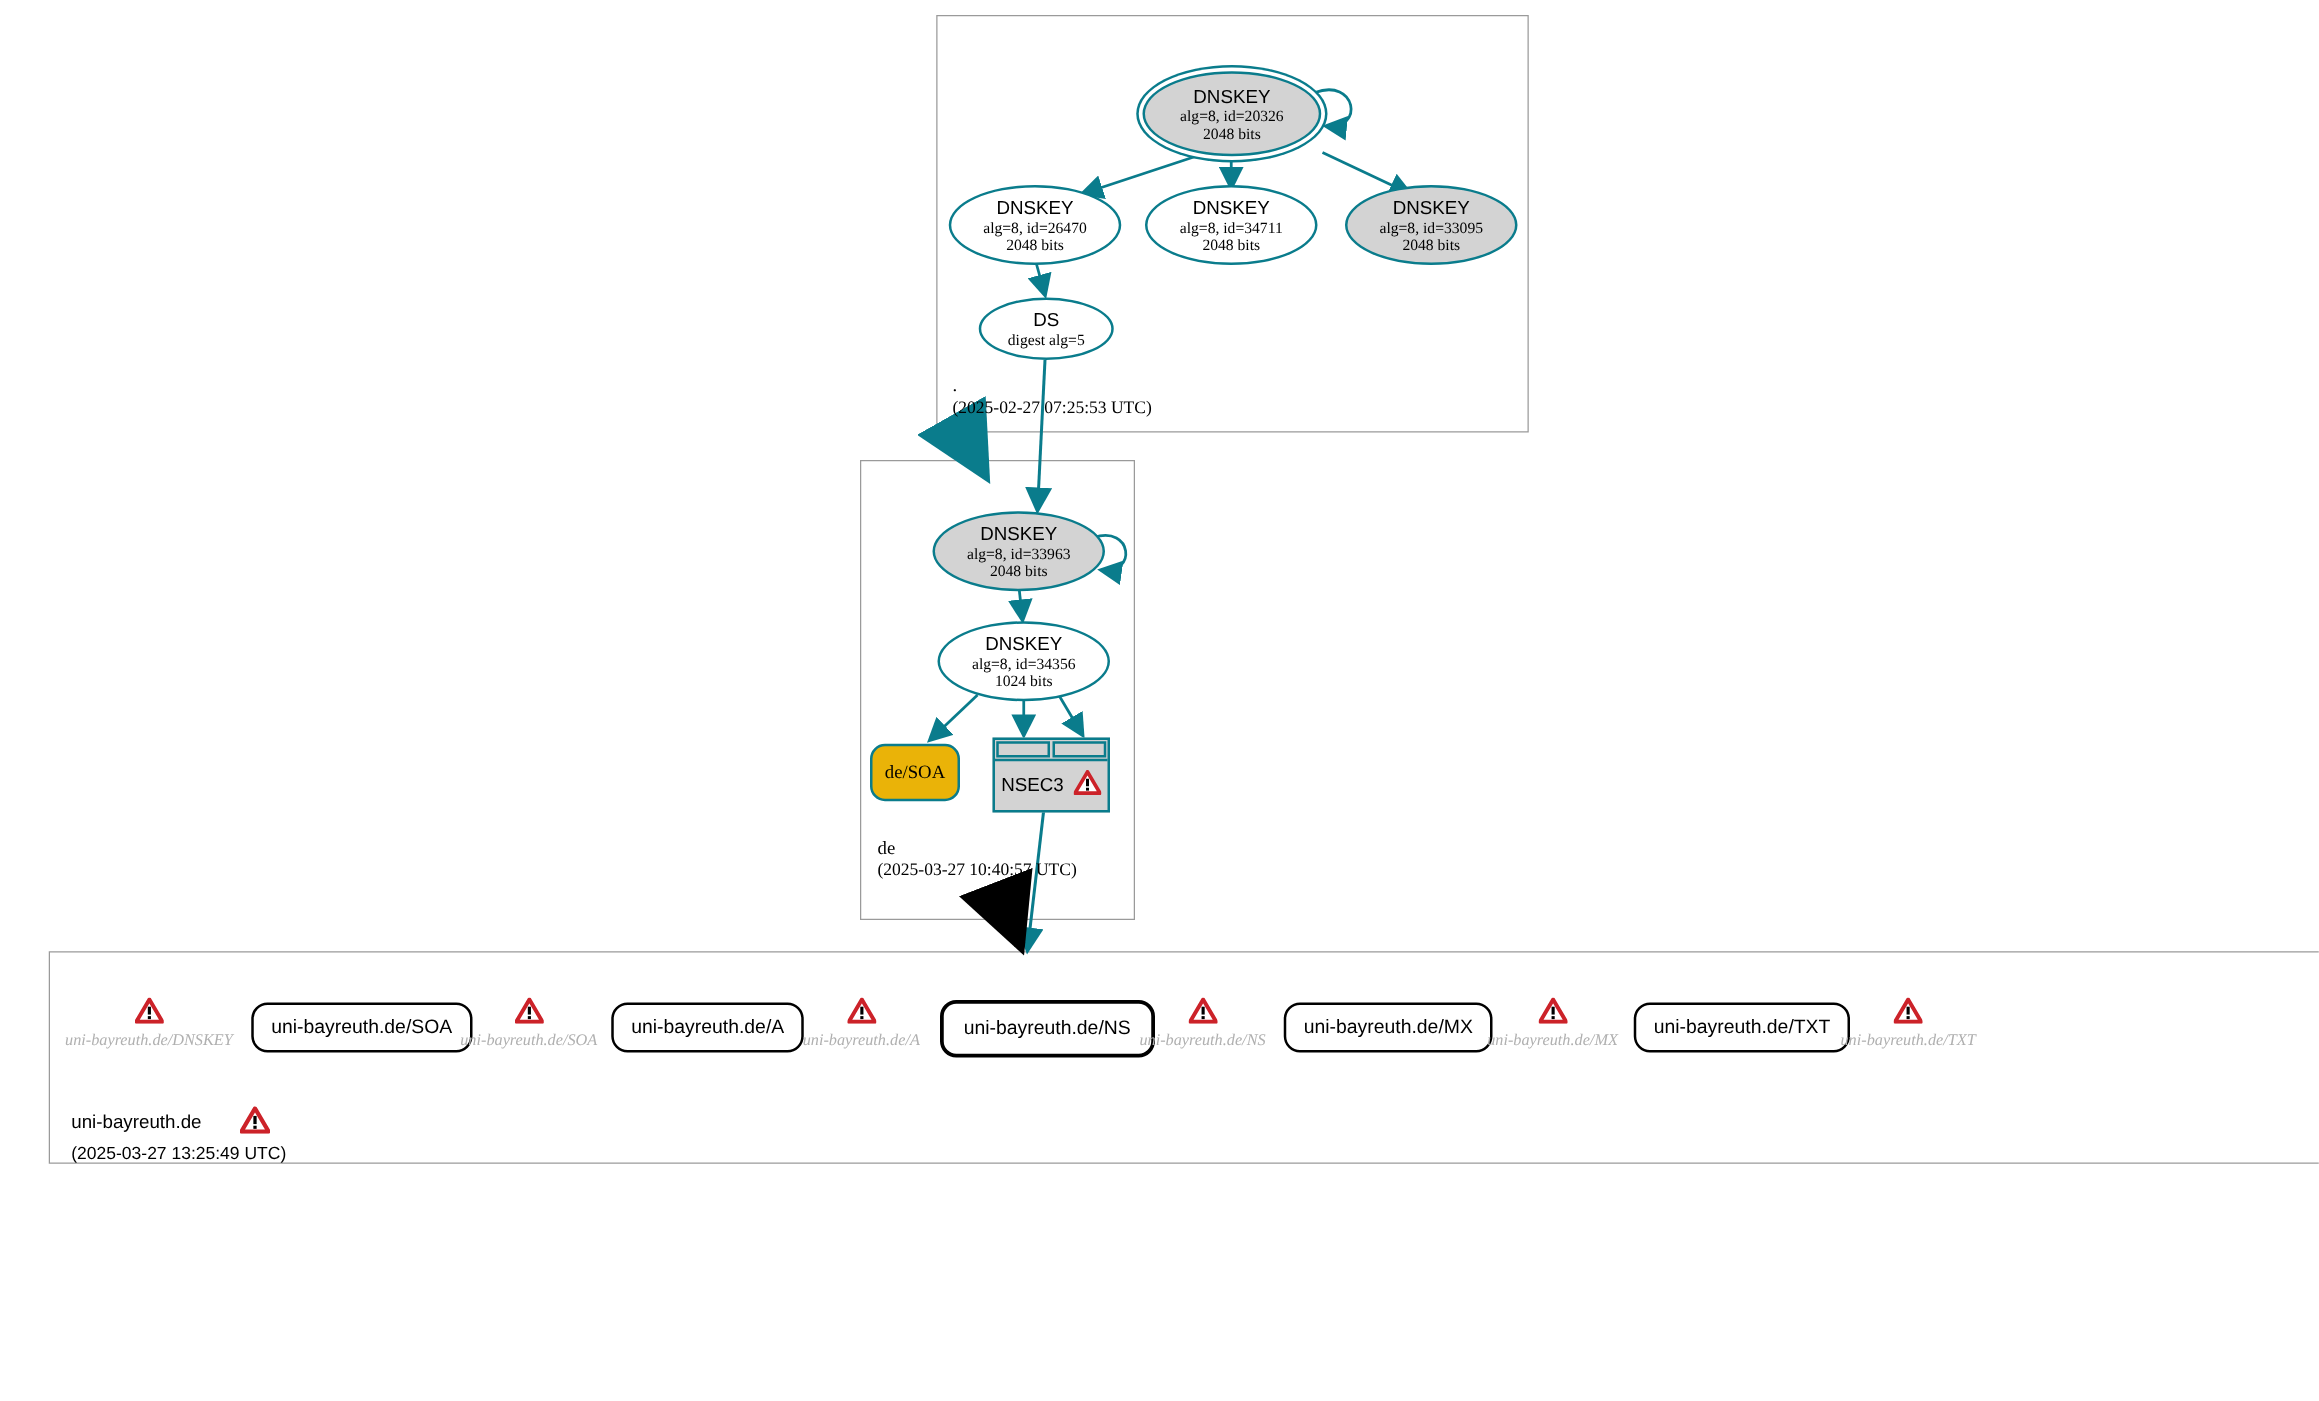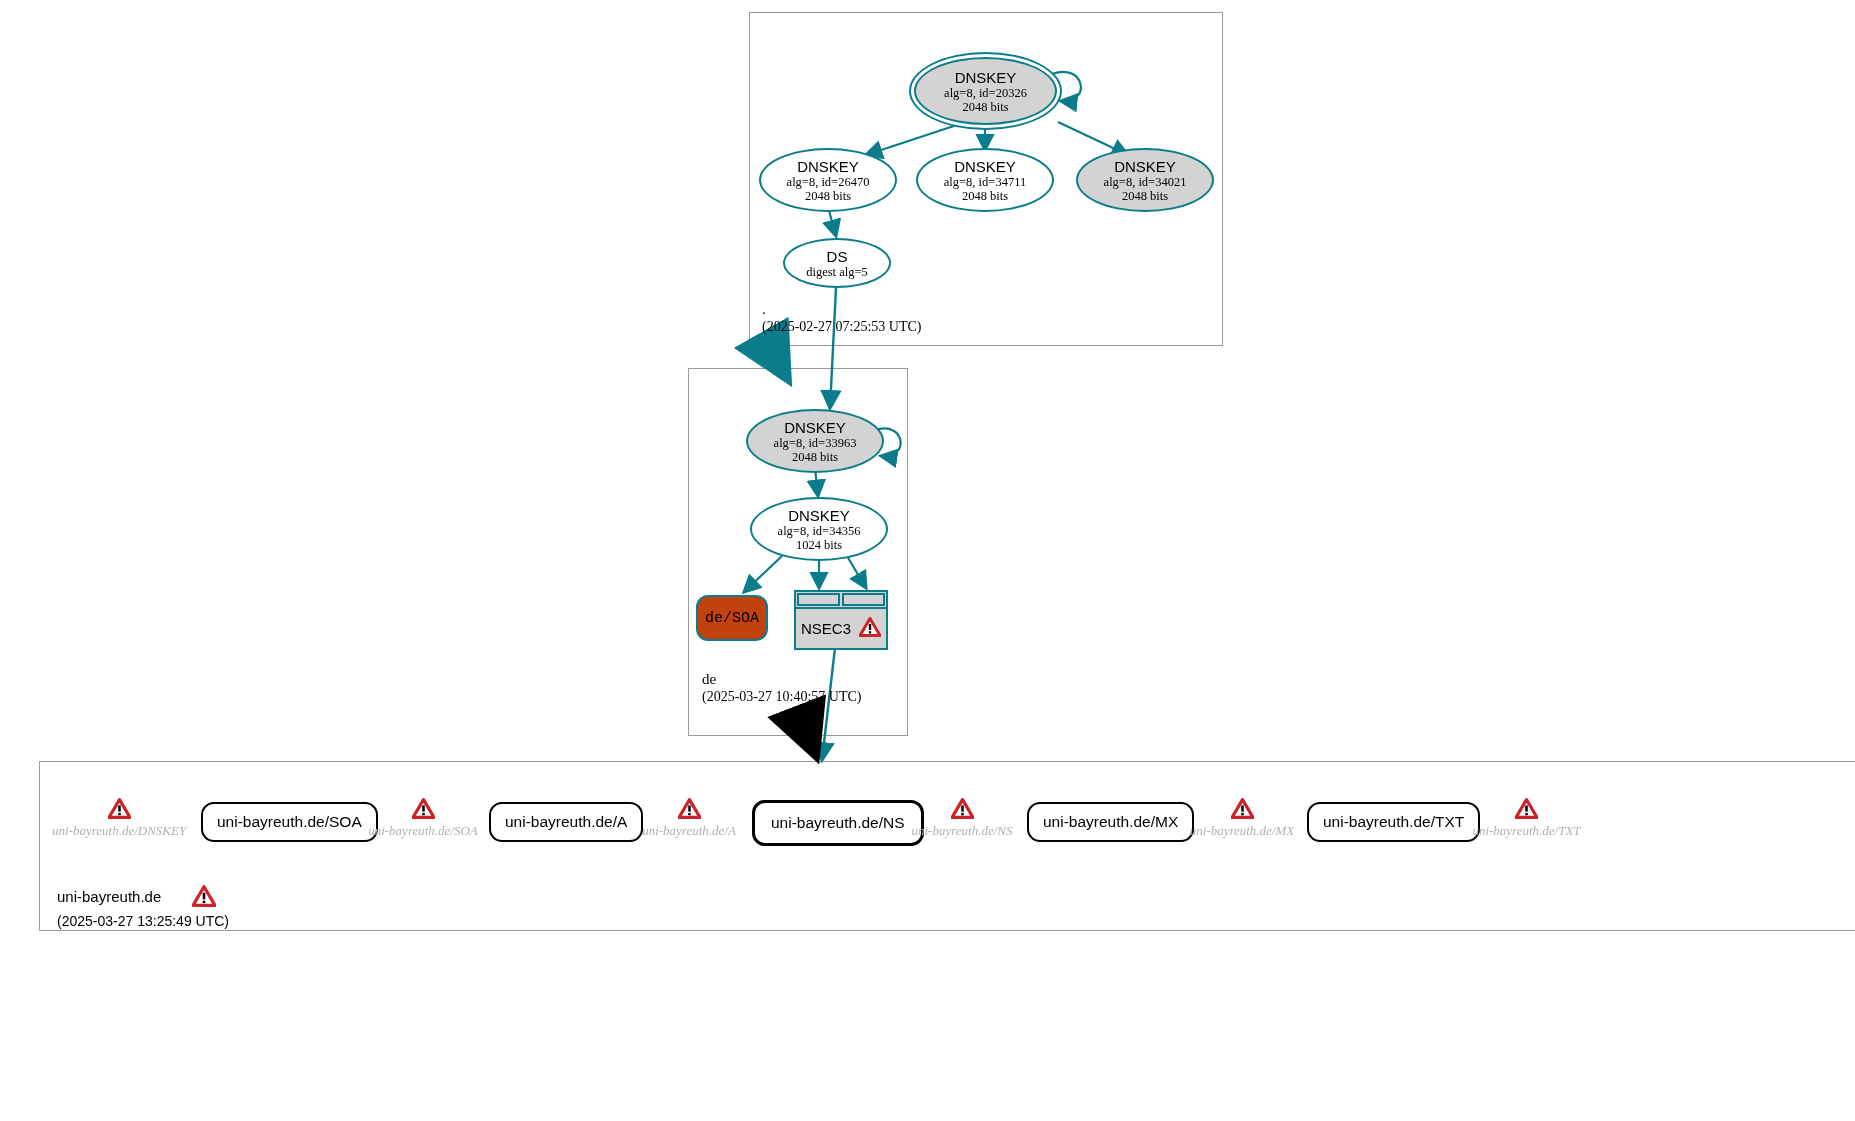--- a/index.html
+++ b/index.html
@@ -16,22 +16,22 @@
 
   .node{position:absolute;box-sizing:border-box;display:flex;align-items:center;justify-content:center;}
 
   .ellipse{border:2px solid #0a7c8c;border-radius:50%;background:#ffffff;flex-direction:column;}
   .ellipse.filled{background:#d3d3d3;}
   .ellipse.dbl{box-shadow:0 0 0 3px #ffffff, 0 0 0 5px #0a7c8c;}
 
   .ntitle{font-family:"Liberation Sans", sans-serif;font-size:15px;color:#000;line-height:17px;}
   .nsub{font-family:"Liberation Serif", serif;font-size:12.5px;color:#000;line-height:14px;white-space:nowrap;}
 
-  .rrbox{border:2px solid #0a7c8c;border-radius:12px;background:#c2410c;
-         font-family:Liberation Mono, monospace;font-size:15px;color:#000;}
+  .rrbox{border:2px solid #0a7c8c;border-radius:12px;background:#eab308;
+         font-family:Liberation Serif, serif;font-size:15px;color:#000;}
 
   .nsec3{border:2.5px solid #0a7c8c;background:#d3d3d3;flex-direction:column;padding:0;}
   .nsec3 .hdr{display:flex;width:100%;height:15px;box-sizing:border-box;}
   .nsec3 .hdr .cell{flex:1;border:2px solid #0a7c8c;background:#d3d3d3;box-sizing:border-box;margin:1px;}
   .nsec3 .body{flex:1;display:flex;align-items:center;justify-content:center;gap:8px;width:100%;
                 border-top:2px solid #0a7c8c;box-sizing:border-box;}
   .nsec3 .body .lbl{font-family:"Liberation Sans", sans-serif;font-size:15px;color:#000;}
 
   .rrset-item{position:absolute;display:flex;align-items:center;}
   .rrset-box{border:2.5px solid #000000;border-radius:13px;background:#fff;
@@ -107,21 +107,21 @@
   </div>
 
   <div class="node ellipse" style="left:886px;top:148px;width:138px;height:64px;">
     <span class="ntitle">DNSKEY</span>
     <span class="nsub">alg=8, id=34711</span>
     <span class="nsub">2048 bits</span>
   </div>
 
   <div class="node ellipse filled" style="left:1046px;top:148px;width:138px;height:64px;">
     <span class="ntitle">DNSKEY</span>
-    <span class="nsub">alg=8, id=34021</span>
+    <span class="nsub">alg=8, id=33095</span>
     <span class="nsub">2048 bits</span>
   </div>
 
   <div class="node ellipse" style="left:753px;top:238px;width:108px;height:50px;">
     <span class="ntitle">DS</span>
     <span class="nsub">digest alg=5</span>
   </div>
 
   <div class="zone-label" style="left:732px;top:300px;">
     <span class="zname">.</span>

